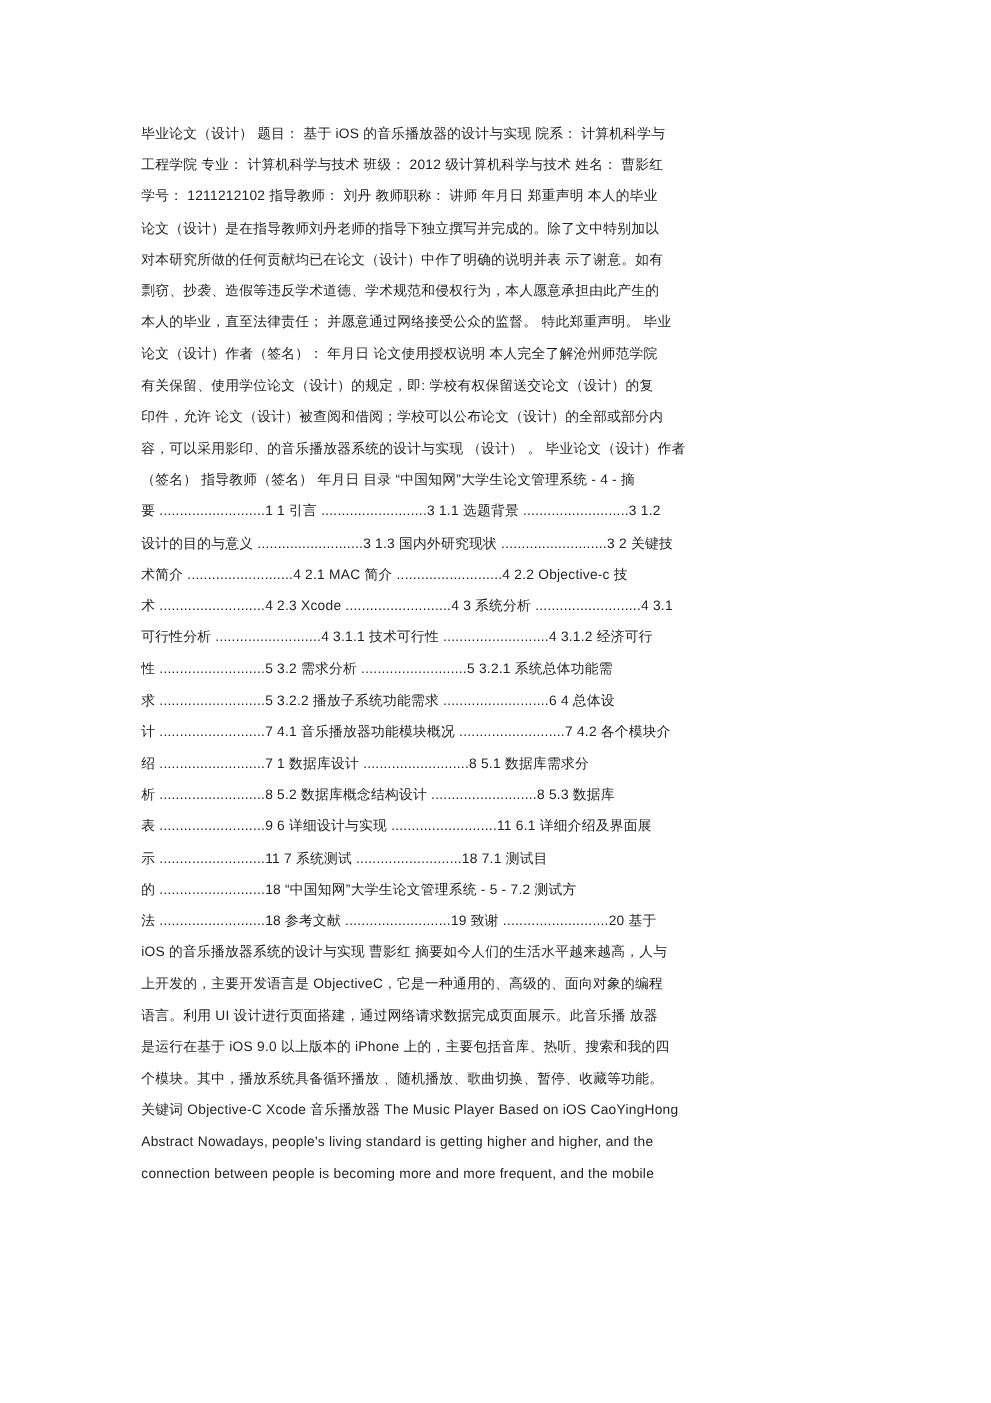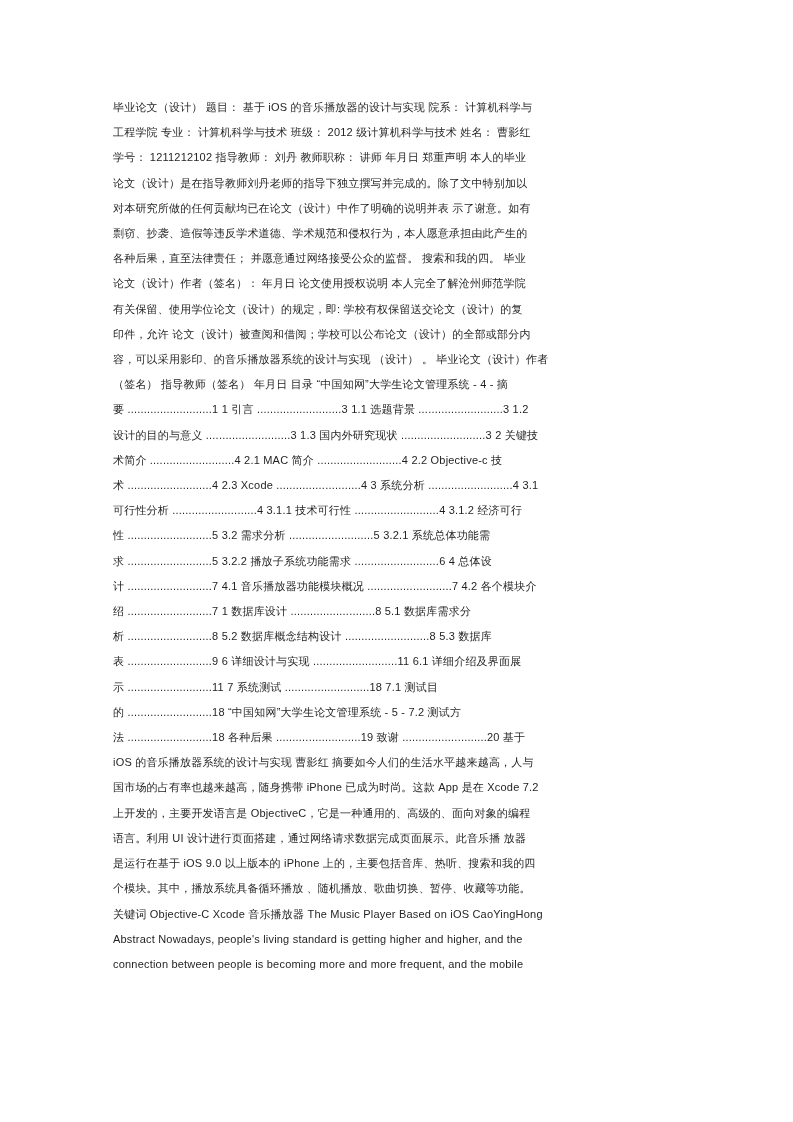--- a/index.html
+++ b/index.html
@@ -36,42 +36,41 @@
 
 <div class="page">
   <div class="text-block" style="color: rgb(31, 31, 31);">
 
   <div class="text-line">毕业论文（设计） 题目： 基于 iOS 的音乐播放器的设计与实现 院系： 计算机科学与</div>
       <div class="text-line">工程学院 专业： 计算机科学与技术 班级： 2012 级计算机科学与技术 姓名： 曹影红</div>
       <div class="text-line">学号： 1211212102 指导教师： 刘丹 教师职称： 讲师 年月日 郑重声明 本人的毕业</div>
       <div class="text-line">论文（设计）是在指导教师刘丹老师的指导下独立撰写并完成的。除了文中特别加以</div>
       <div class="text-line">对本研究所做的任何贡献均已在论文（设计）中作了明确的说明并表 示了谢意。如有</div>
       <div class="text-line">剽窃、抄袭、造假等违反学术道德、学术规范和侵权行为，本人愿意承担由此产生的</div>
-      <div class="text-line">各种后果，直至法律责任； 并愿意通过网络接受公众的监督。 搜索和我的四。 毕业</div>
+      <div class="text-line">本人的毕业，直至法律责任； 并愿意通过网络接受公众的监督。 特此郑重声明。 毕业</div>
       <div class="text-line">论文（设计）作者（签名）： 年月日 论文使用授权说明 本人完全了解沧州师范学院</div>
       <div class="text-line">有关保留、使用学位论文（设计）的规定，即: 学校有权保留送交论文（设计）的复</div>
       <div class="text-line">印件，允许 论文（设计）被查阅和借阅；学校可以公布论文（设计）的全部或部分内</div>
       <div class="text-line">容，可以采用影印、的音乐播放器系统的设计与实现 （设计） 。 毕业论文（设计）作者</div>
       <div class="text-line">（签名） 指导教师（签名） 年月日 目录 “中国知网”大学生论文管理系统 - 4 - 摘</div>
       <div class="text-line">要 ..........................1 1 引言 ..........................3 1.1 选题背景 ..........................3 1.2</div>
       <div class="text-line">设计的目的与意义 ..........................3 1.3 国内外研究现状 ..........................3 2 关键技</div>
       <div class="text-line">术简介 ..........................4 2.1 MAC 简介 ..........................4 2.2 Objective-c 技</div>
       <div class="text-line">术 ..........................4 2.3 Xcode ..........................4 3 系统分析 ..........................4 3.1</div>
       <div class="text-line">可行性分析 ..........................4 3.1.1 技术可行性 ..........................4 3.1.2 经济可行</div>
       <div class="text-line">性 ..........................5 3.2 需求分析 ..........................5 3.2.1 系统总体功能需</div>
       <div class="text-line">求 ..........................5 3.2.2 播放子系统功能需求 ..........................6 4 总体设</div>
       <div class="text-line">计 ..........................7 4.1 音乐播放器功能模块概况 ..........................7 4.2 各个模块介</div>
       <div class="text-line">绍 ..........................7 1 数据库设计 ..........................8 5.1 数据库需求分</div>
       <div class="text-line">析 ..........................8 5.2 数据库概念结构设计 ..........................8 5.3 数据库</div>
       <div class="text-line">表 ..........................9 6 详细设计与实现 ..........................11 6.1 详细介绍及界面展</div>
       <div class="text-line">示 ..........................11 7 系统测试 ..........................18 7.1 测试目</div>
       <div class="text-line">的 ..........................18 “中国知网”大学生论文管理系统 - 5 - 7.2 测试方</div>
-      <div class="text-line">法 ..........................18 各种后果 ..........................19 致谢 ..........................20 基于</div>
+      <div class="text-line">法 ..........................18 参考文献 ..........................19 致谢 ..........................20 基于</div>
       <div class="text-line">iOS 的音乐播放器系统的设计与实现 曹影红 摘要如今人们的生活水平越来越高，人与</div>
-      <div class="text-line">国市场的占有率也越来越高，随身携带 iPhone 已成为时尚。这款 App 是在 Xcode 7.2</div>
       <div class="text-line">上开发的，主要开发语言是 ObjectiveC，它是一种通用的、高级的、面向对象的编程</div>
       <div class="text-line">语言。利用 UI 设计进行页面搭建，通过网络请求数据完成页面展示。此音乐播 放器</div>
       <div class="text-line">是运行在基于 iOS 9.0 以上版本的 iPhone 上的，主要包括音库、热听、搜索和我的四</div>
       <div class="text-line">个模块。其中，播放系统具备循环播放 、随机播放、歌曲切换、暂停、收藏等功能。</div>
       <div class="text-line">关键词 Objective-C Xcode 音乐播放器 The Music Player Based on iOS CaoYingHong</div>
       <div class="text-line">Abstract Nowadays, people's living standard is getting higher and higher, and the</div>
       <div class="text-line">connection between people is becoming more and more frequent, and the mobile</div>
     </div>
 </div>
 

